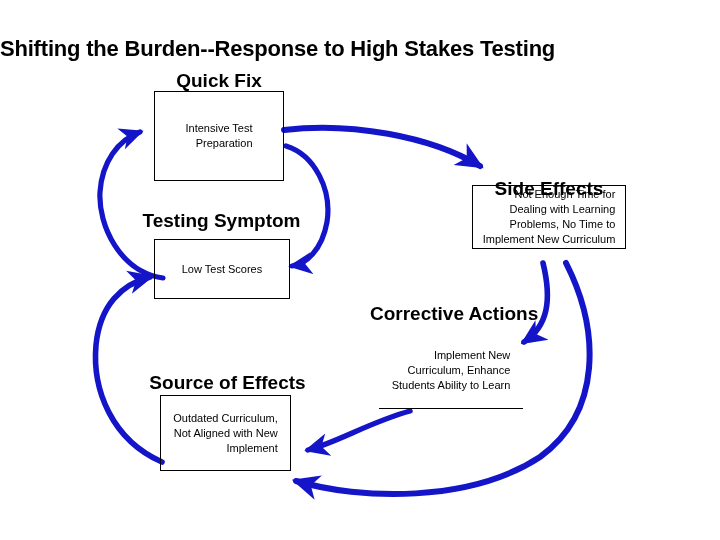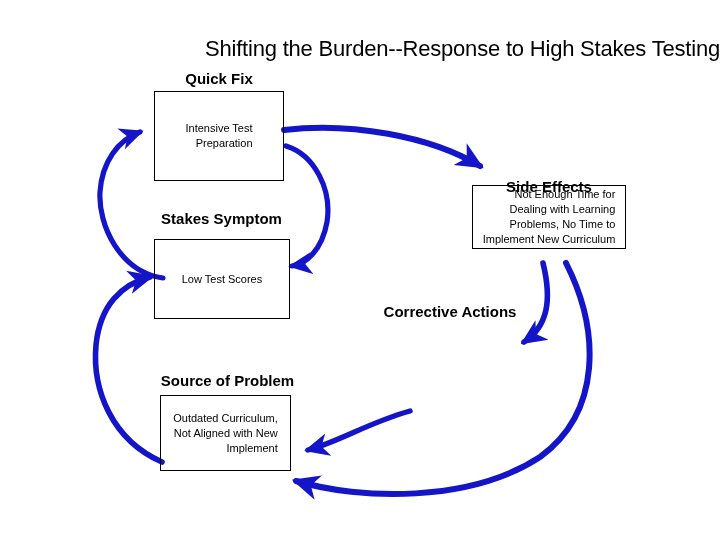--- a/index.html
+++ b/index.html
@@ -16,24 +16,24 @@
     width: 720px;
     height: 540px;
     background: #ffffff;
     overflow: hidden;
   }
   #title {
     position: absolute;
     left: 0;
     top: 36px;
     width: 720px;
-    text-align: right;
+    text-align: left;
     font-family: "Liberation Sans", sans-serif;
     font-size: 22px;
-    font-weight: 400;
+    font-weight: 700;
     color: #000000;
     letter-spacing: -0.2px;
     white-space: nowrap;
   }
   #arrow-layer {
     position: absolute;
     left: 0;
     top: 0;
     width: 720px;
     height: 540px;
@@ -42,21 +42,21 @@
   .node {
     position: absolute;
   }
   .node-label {
     position: absolute;
     left: 0;
     width: 100%;
     text-align: center;
     font-family: "Liberation Sans", sans-serif;
     font-weight: bold;
-    font-size: 15px;
+    font-size: 19px;
     color: #000000;
     white-space: nowrap;
   }
   .node-box {
     position: absolute;
     box-sizing: border-box;
     border: 1px solid #000000;
     background: transparent;
     display: flex;
     align-items: center;
@@ -77,21 +77,21 @@
   }
 
   
   #node-quick-fix { left: 140px; top: 70px; width: 158px; height: 112px; }
   #node-quick-fix .node-label { top: 0px; }
   #node-quick-fix .node-box  { left: 14px; top: 21px; width: 130px; height: 90px; }
 
   
   #node-problem-symptom { left: 140px; top: 210px; width: 163px; height: 98px; }
   #node-problem-symptom .node-label { top: 0px; }
-  #node-problem-symptom .node-box  { left: 14px; top: 29px; width: 136px; height: 80px; }
+  #node-problem-symptom .node-box  { left: 14px; top: 29px; width: 136px; height: 60px; }
 
   
   #node-source-of-problem { left: 146px; top: 372px; width: 163px; height: 100px; }
   #node-source-of-problem .node-label { top: 0px; }
   #node-source-of-problem .node-box  { left: 14px; top: 23px; width: 131px; height: 76px; }
 
   
   #node-side-effects { left: 472px; top: 162px; width: 154px; height: 101px; }
   #node-side-effects .node-label { top: 16px; }
   #node-side-effects .node-box  { left: 0px; top: 23px; width: 154px; height: 64px; }
@@ -135,42 +135,47 @@
 
   <div class="node" id="node-quick-fix">
     <div class="node-label">Quick Fix</div>
     <div class="node-box">
       <div class="node-text">Intensive Test
 Preparation</div>
     </div>
   </div>
 
   <div class="node" id="node-problem-symptom">
-    <div class="node-label">Stakes Symptom</div>
+    <div class="node-label">Testing Symptom</div>
     <div class="node-box">
       <div class="node-text">Low Test Scores</div>
     </div>
   </div>
 
   <div class="node" id="node-source-of-problem">
-    <div class="node-label">Source of Problem</div>
+    <div class="node-label">Source of Effects</div>
     <div class="node-box">
       <div class="node-text">Outdated Curriculum,
 Not Aligned with New
 Implement</div>
     </div>
   </div>
 
   <div class="node" id="node-side-effects">
     <div class="node-label">Side Effects</div>
     <div class="node-box">
       <div class="node-text">Not Enough Time for
 Dealing with Learning
 Problems, No Time to
 Implement New Curriculum</div>
     </div>
   </div>
 
   <div class="node" id="node-corrective-actions">
     <div class="node-label">Corrective Actions</div>
+    <div class="node-box no-border">
+      <div class="node-text">Implement New
+Curriculum, Enhance
+Students Ability to Learn</div>
+    </div>
   </div>
 
 </div>
 
 </body></html>

